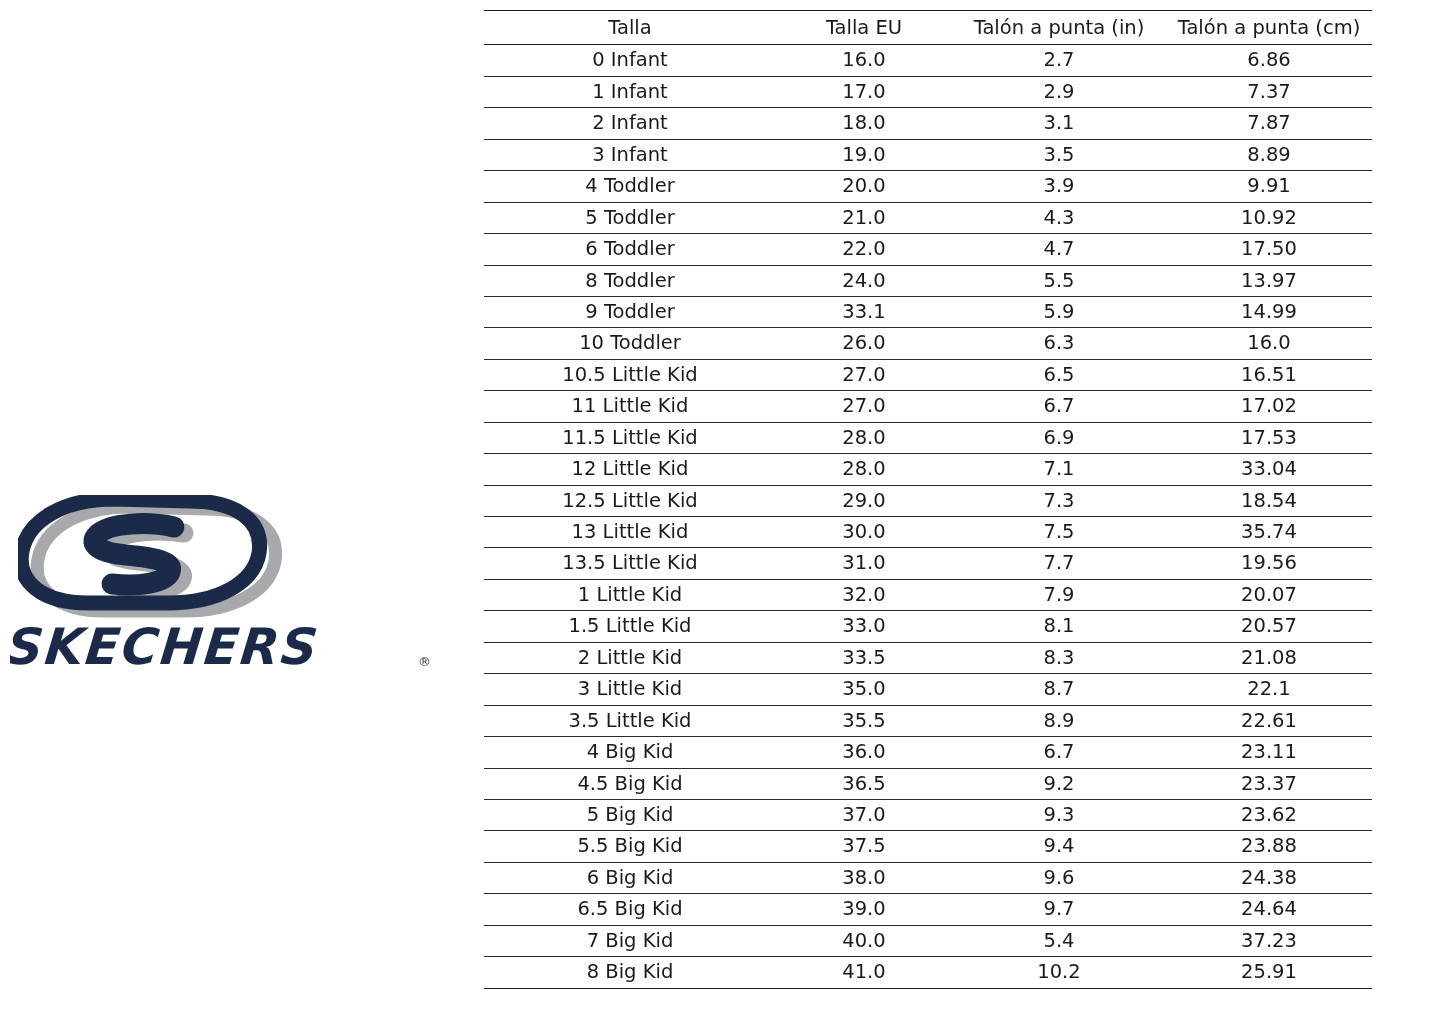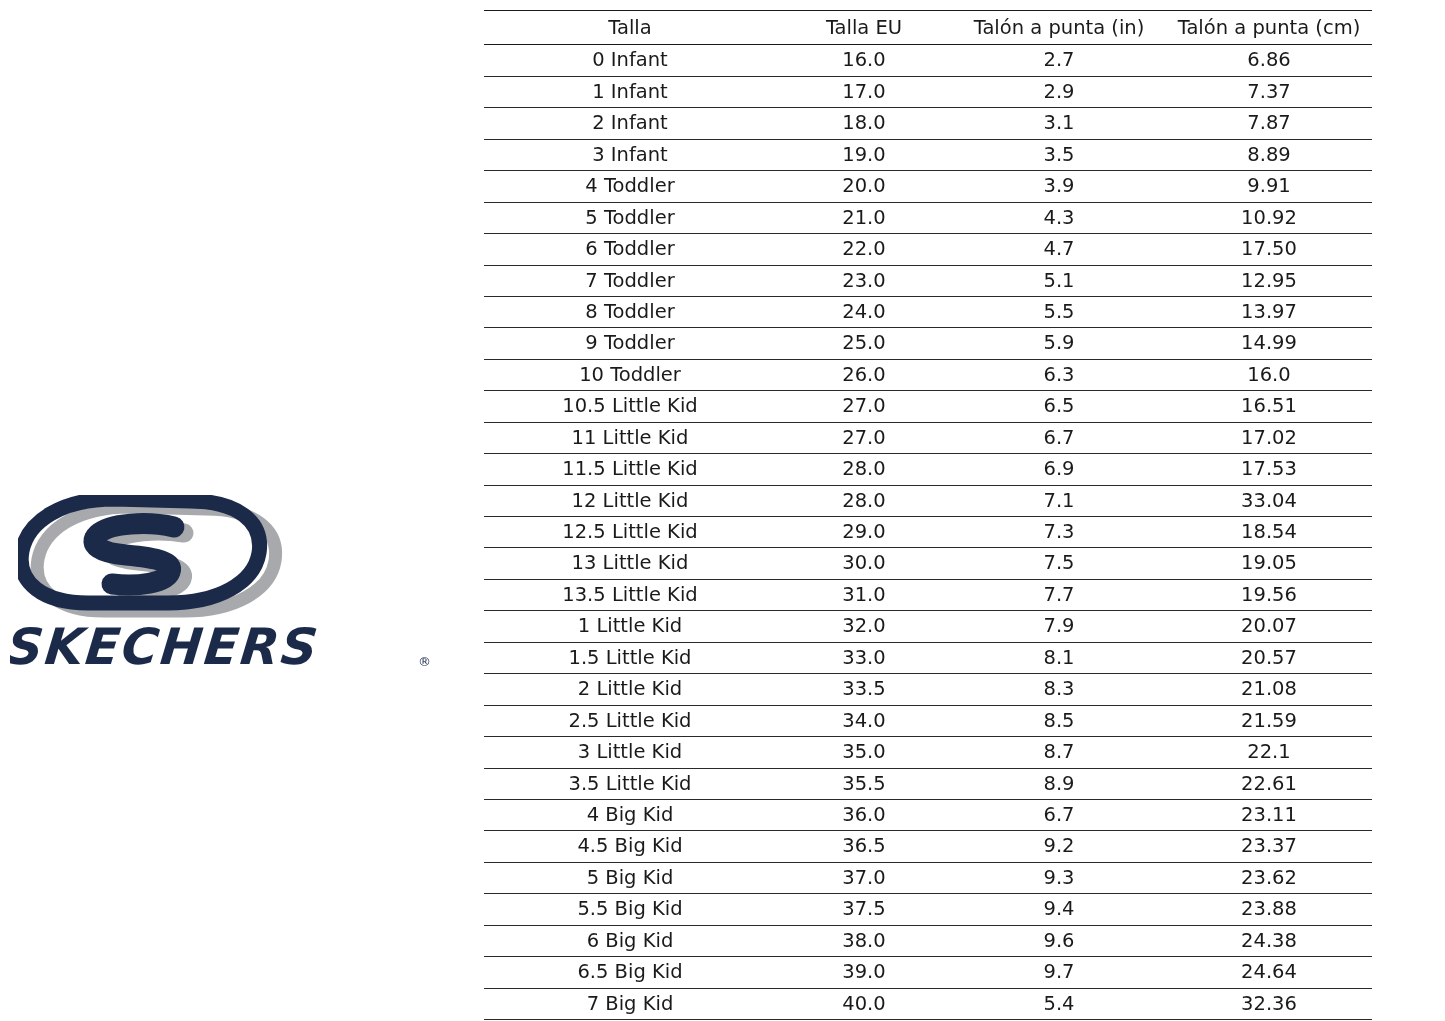--- a/index.html
+++ b/index.html
@@ -167,34 +167,28 @@
             <td>4.3</td>
             <td>10.92</td>
           </tr>
           <tr>
             <td>6 Toddler</td>
             <td>22.0</td>
             <td>4.7</td>
             <td>17.50</td>
           </tr>
           <tr>
-            <td>7 Toddler</td>
-            <td>23.0</td>
-            <td>5.1</td>
-            <td>12.95</td>
-          </tr>
-          <tr>
             <td>8 Toddler</td>
             <td>24.0</td>
             <td>5.5</td>
             <td>13.97</td>
           </tr>
           <tr>
             <td>9 Toddler</td>
-            <td>25.0</td>
+            <td>33.1</td>
             <td>5.9</td>
             <td>14.99</td>
           </tr>
           <tr>
             <td>10 Toddler</td>
             <td>26.0</td>
             <td>6.3</td>
             <td>16.0</td>
           </tr>
           <tr>
@@ -224,21 +218,21 @@
           <tr>
             <td>12.5 Little Kid</td>
             <td>29.0</td>
             <td>7.3</td>
             <td>18.54</td>
           </tr>
           <tr>
             <td>13 Little Kid</td>
             <td>30.0</td>
             <td>7.5</td>
-            <td>19.05</td>
+            <td>35.74</td>
           </tr>
           <tr>
             <td>13.5 Little Kid</td>
             <td>31.0</td>
             <td>7.7</td>
             <td>19.56</td>
           </tr>
           <tr>
             <td>1 Little Kid</td>
             <td>32.0</td>
@@ -251,26 +245,20 @@
             <td>8.1</td>
             <td>20.57</td>
           </tr>
           <tr>
             <td>2 Little Kid</td>
             <td>33.5</td>
             <td>8.3</td>
             <td>21.08</td>
           </tr>
           <tr>
-            <td>2.5 Little Kid</td>
-            <td>34.0</td>
-            <td>8.5</td>
-            <td>21.59</td>
-          </tr>
-          <tr>
             <td>3 Little Kid</td>
             <td>35.0</td>
             <td>8.7</td>
             <td>22.1</td>
           </tr>
           <tr>
             <td>3.5 Little Kid</td>
             <td>35.5</td>
             <td>8.9</td>
             <td>22.61</td>
@@ -308,21 +296,21 @@
           <tr>
             <td>6.5 Big Kid</td>
             <td>39.0</td>
             <td>9.7</td>
             <td>24.64</td>
           </tr>
           <tr>
             <td>7 Big Kid</td>
             <td>40.0</td>
             <td>5.4</td>
-            <td>32.36</td>
+            <td>37.23</td>
           </tr>
           <tr>
             <td>8 Big Kid</td>
             <td>41.0</td>
             <td>10.2</td>
             <td>25.91</td>
           </tr>
         </tbody>
     </table>
   </div>

